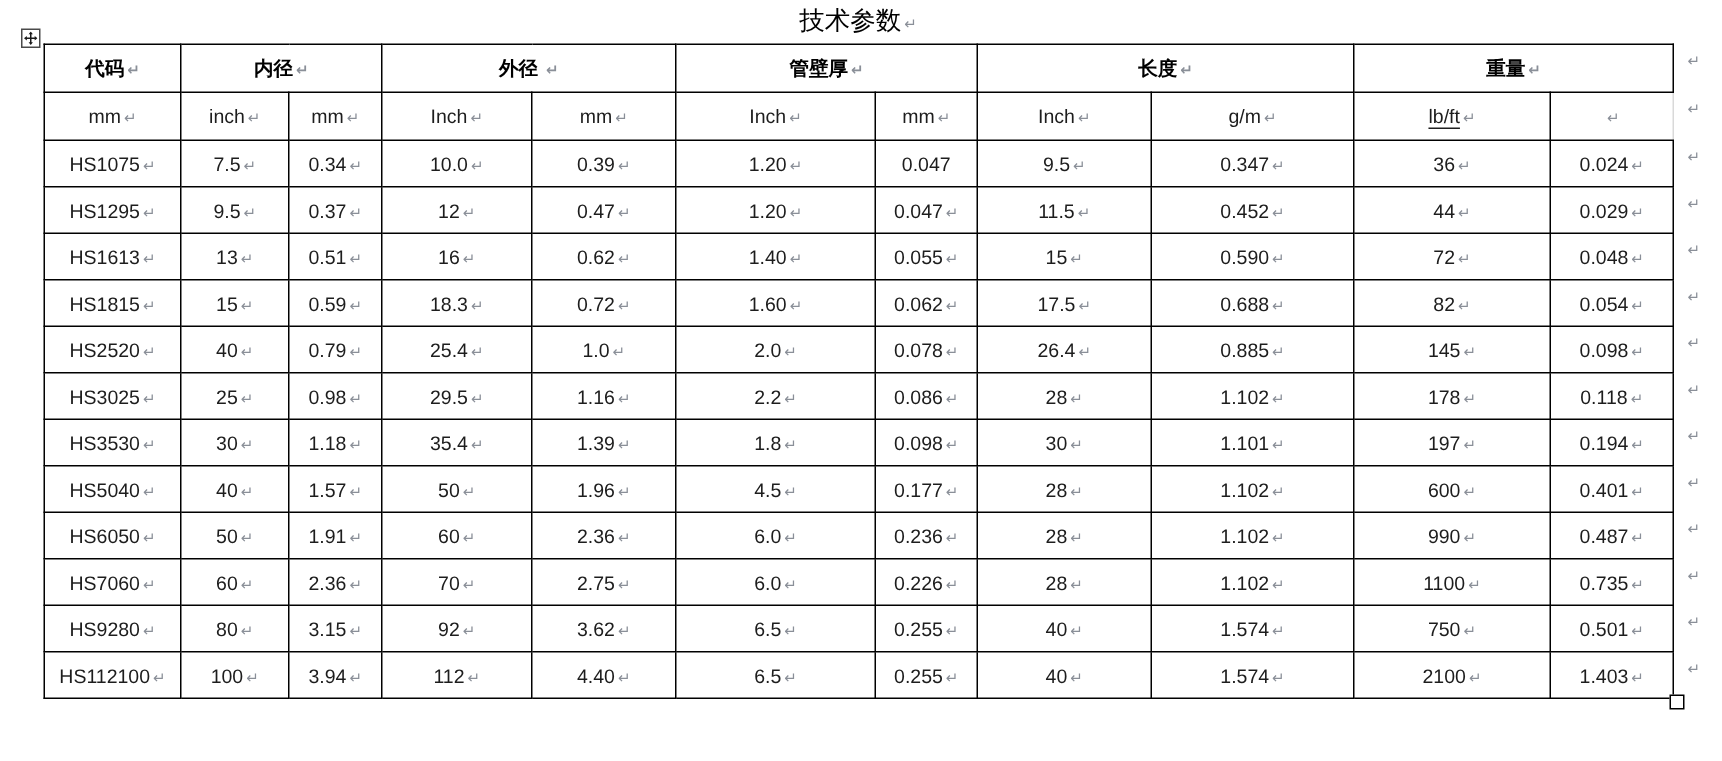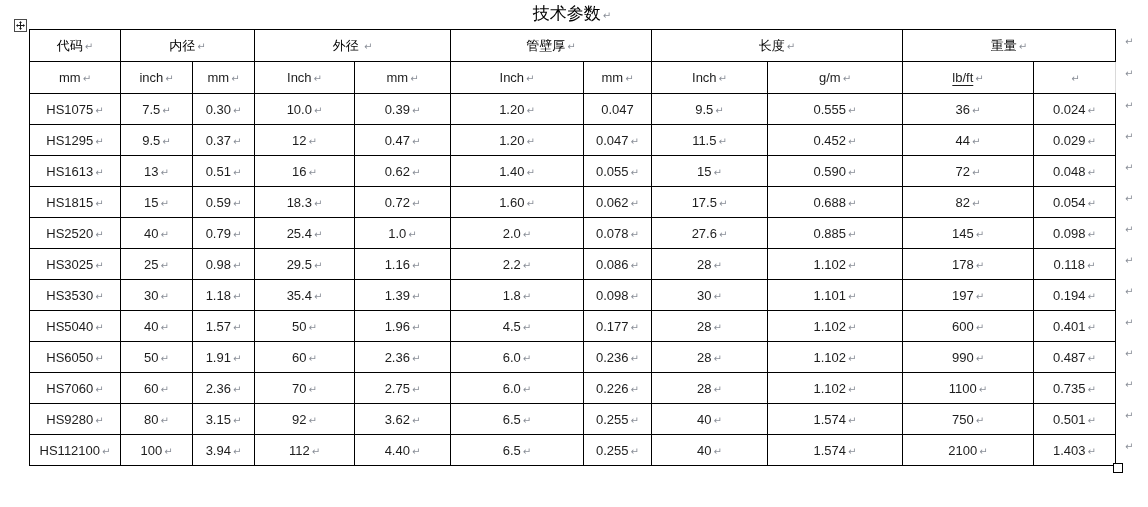--- a/index.html
+++ b/index.html
@@ -24,21 +24,21 @@
   table.specs{
     position:absolute;left:29px;top:29px;border-collapse:collapse;table-layout:fixed;
     font-size:13px;color:#1d1d1d;
   }
   table.specs td{
     border:1px solid #000;text-align:center;padding:0 2px;height:30px;
     white-space:nowrap;overflow:hidden;
   }
   tr.row-group td,tr.row-units td{height:31px;}
   tr.row-group td{
-    font-weight:normal;color:#000;
+    font-weight:bold;color:#000;
     font-family:"Liberation Serif","DejaVu Serif",serif;
   }
   tr.row-units td{font-family:"Liberation Sans","DejaVu Sans",sans-serif;font-weight:normal;}
   tr.row-units td:last-child{border-right-color:#d9d9d9;}
   td.align-left{text-align:left;padding-left:4px;}
   td.empty-left{text-align:left;padding-left:7px;}
   td.flush-right{text-align:right;padding-right:0;}
   .squiggle{
     text-decoration-line:underline;text-decoration-style:wavy;
     text-decoration-color:#ff0000;text-decoration-thickness:1px;
@@ -104,27 +104,27 @@
           <td><span>Inch</span><span class="mark">↵</span></td>
           <td><span>g/m</span><span class="mark">↵</span></td>
           <td><span class="squiggle">lb/ft</span><span class="mark">↵</span></td>
           <td class="empty-left"><span class="mark">↵</span></td>
         </tr>
       </thead>
     <tbody id="tbody">
         <tr>
           <td><span>HS1075</span><span class="mark">↵</span></td>
           <td><span>7.5</span><span class="mark">↵</span></td>
-          <td><span>0.30</span><span class="mark">↵</span></td>
+          <td><span>0.34</span><span class="mark">↵</span></td>
           <td><span>10.0</span><span class="mark">↵</span></td>
           <td><span>0.39</span><span class="mark">↵</span></td>
           <td><span>1.20</span><span class="mark">↵</span></td>
           <td class="flush-right"><span>0.047</span></td>
           <td><span>9.5</span><span class="mark">↵</span></td>
-          <td><span>0.555</span><span class="mark">↵</span></td>
+          <td><span>0.347</span><span class="mark">↵</span></td>
           <td><span>36</span><span class="mark">↵</span></td>
           <td><span>0.024</span><span class="mark">↵</span></td>
         </tr>
         <tr>
           <td><span>HS1295</span><span class="mark">↵</span></td>
           <td><span>9.5</span><span class="mark">↵</span></td>
           <td><span>0.37</span><span class="mark">↵</span></td>
           <td><span>12</span><span class="mark">↵</span></td>
           <td><span>0.47</span><span class="mark">↵</span></td>
           <td><span>1.20</span><span class="mark">↵</span></td>
@@ -161,21 +161,21 @@
           <td><span>0.054</span><span class="mark">↵</span></td>
         </tr>
         <tr>
           <td><span>HS2520</span><span class="mark">↵</span></td>
           <td><span>40</span><span class="mark">↵</span></td>
           <td><span>0.79</span><span class="mark">↵</span></td>
           <td><span>25.4</span><span class="mark">↵</span></td>
           <td><span>1.0</span><span class="mark">↵</span></td>
           <td><span>2.0</span><span class="mark">↵</span></td>
           <td><span>0.078</span><span class="mark">↵</span></td>
-          <td><span>27.6</span><span class="mark">↵</span></td>
+          <td><span>26.4</span><span class="mark">↵</span></td>
           <td><span>0.885</span><span class="mark">↵</span></td>
           <td><span>145</span><span class="mark">↵</span></td>
           <td><span>0.098</span><span class="mark">↵</span></td>
         </tr>
         <tr>
           <td><span>HS3025</span><span class="mark">↵</span></td>
           <td><span>25</span><span class="mark">↵</span></td>
           <td><span>0.98</span><span class="mark">↵</span></td>
           <td><span>29.5</span><span class="mark">↵</span></td>
           <td><span>1.16</span><span class="mark">↵</span></td>

